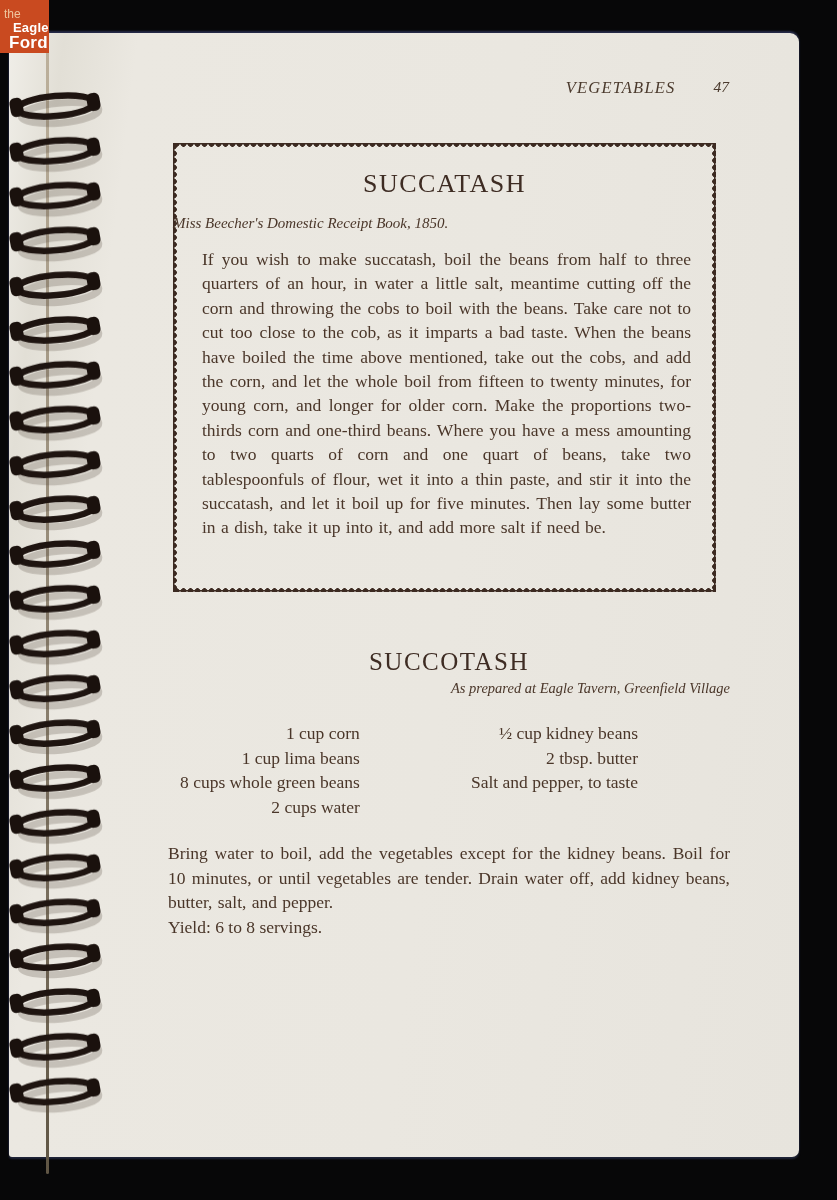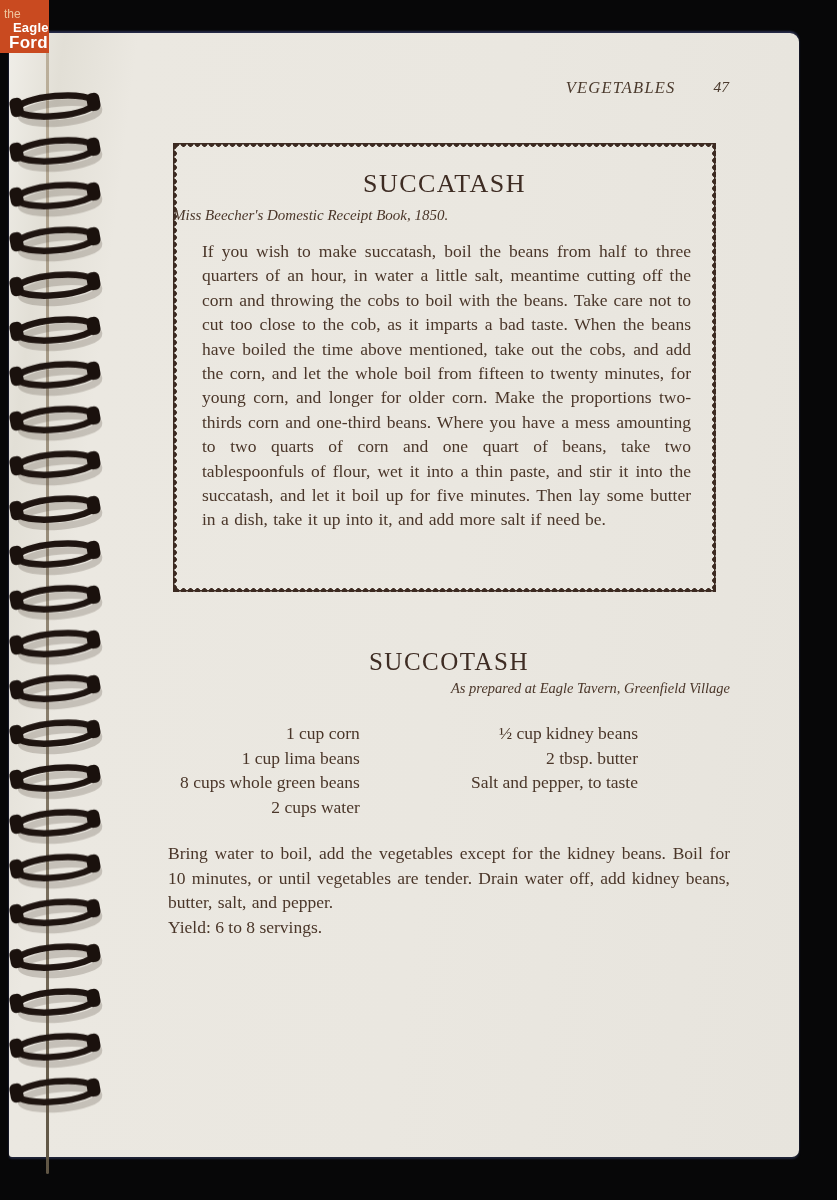--- a/index.html
+++ b/index.html
@@ -45,21 +45,21 @@
       radial-gradient(circle at 4.8px 3.5px, var(--border-ink) 2.3px, rgba(0,0,0,0) 3px),
       linear-gradient(var(--border-ink),var(--border-ink)),
       linear-gradient(var(--border-ink),var(--border-ink)),
       linear-gradient(var(--border-ink),var(--border-ink)),
       linear-gradient(var(--border-ink),var(--border-ink));
     background-repeat:repeat-x,repeat-x,repeat-y,repeat-y,no-repeat,no-repeat,no-repeat,no-repeat;
     background-size:7px 6px,7px 6px,6px 7px,6px 7px,100% 1.6px,100% 1.6px,1.6px 100%,1.6px 100%;
     background-position:left top,left bottom,left top,right top,left top,left bottom,left top,right top;
   }
   .box-title{
-    margin:26px 0 8px;text-align:center;font-weight:normal;
+    margin:26px 0 16px;text-align:center;font-weight:normal;
     font-size:26px;letter-spacing:1.5px;color:var(--title-ink);
   }
   .box-attrib{
     text-align:left;font-style:italic;font-size:15px;margin-top:2px;color:var(--ink);
   }
   .box-body{
     margin:15px 25px 0 29px;font-size:17.5px;line-height:24.4px;
     text-align:justify;color:var(--ink);word-spacing:.06em;
   }
 

